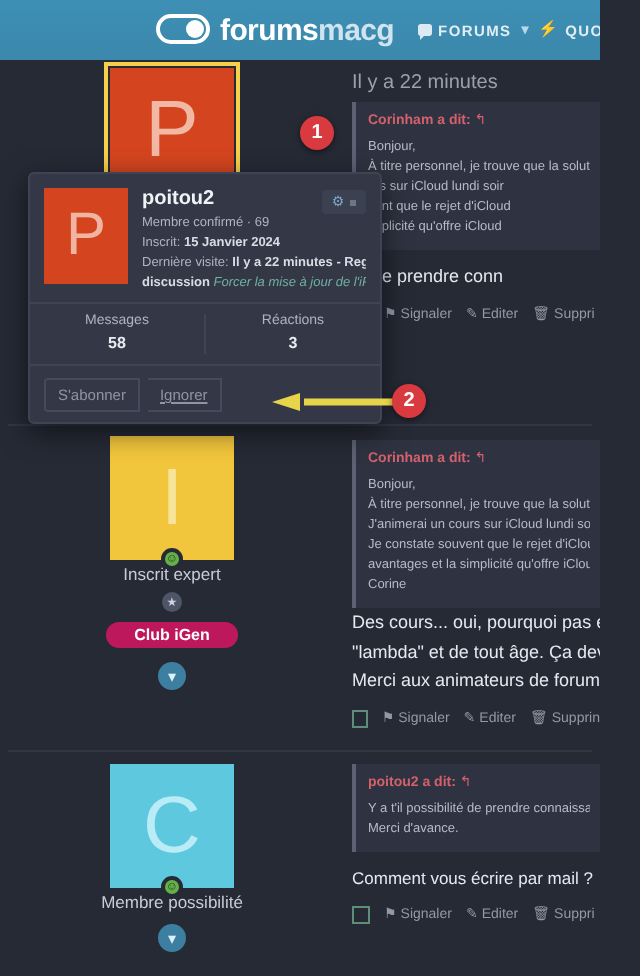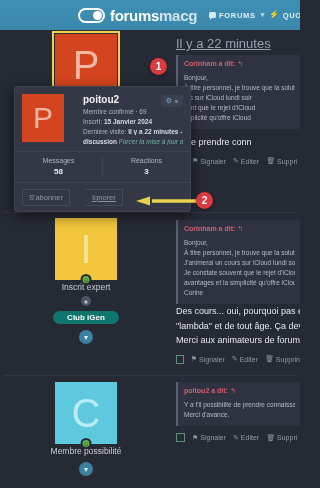--- a/index.html
+++ b/index.html
@@ -10,21 +10,21 @@
     overflow: hidden;
   }
   #root { position: relative; width: 300px; height: 488px; overflow: hidden; background:#262a35; }
 
   
   .site-header {
     position: absolute; top: 0; left: 0; width: 300px; height: 30px;
     background: linear-gradient(180deg,#3e8fb4 0%, #3b88ac 100%);
     display: flex; align-items: center;
   }
-  .logo-wrap { display:flex; align-items:center; margin-left:78px; }
+  .logo-wrap { display:flex; margin-left:78px; }
   .logo-mark {
     width: 27px; height: 15px; border: 2.5px solid #ffffff; border-radius: 9px;
     display:flex; align-items:center; justify-content:flex-end; padding-right:1px;
     margin-right: 5px;
   }
   .logo-dot { width: 9px; height: 9px; border-radius: 50%; background:#ffffff; }
   .logo-text { font-size: 15px; font-weight: 700; color:#ffffff; letter-spacing:-.3px; white-space:nowrap;}
   .logo-text .lt-dim { color:#cfe4ee; font-weight:700; }
   .hdr-nav { display:flex; align-items:center; margin-left:12px; gap:4px; }
   .hdr-item { display:flex; align-items:center; gap:3px; color:#e2eef5; font-size:7.5px;
@@ -53,26 +53,26 @@
   .online-dot{
     position:absolute; bottom:-5px; left:50%; transform:translateX(-50%);
     width:11px; height:11px; border-radius:50%; background:#64b14a;
     border:2px solid #262a35; display:flex; align-items:center; justify-content:center;
     font-size:6px; color:#2b3a22;
   }
   .uname { font-size:11px; font-weight:700; color:#5ec8df; margin-top:9px; }
   .utitle { font-size:8.5px; color:#c9ccd4; margin-top:2px; }
   .urank-ico { width:10px; height:10px; border-radius:50%; background:#4e5567; margin:4px auto 0;
                display:flex; align-items:center; justify-content:center; font-size:6px; color:#cfd3dd; }
-  .ubadge { display:inline-block; margin-top:5px; background:#0f766e; color:#ffffff;
+  .ubadge { display:inline-block; margin-top:5px; background:#be185d; color:#ffffff;
             font-size:8px; font-weight:700; border-radius:9px; padding:2px 14px; }
   .ucaret { width:14px; height:14px; border-radius:50%; background:#3d7fa0; color:#dff1f8;
             margin:6px auto 0; font-size:8px; display:flex; align-items:center; justify-content:center; }
 
-  .ptime { font-size:13px; color:#9aa0ad; margin:2px 0 4px 4px;text-decoration:underline; }
+  .ptime { font-size:10px; color:#9aa0ad; margin:2px 0 4px 4px; }
   .quote {
     background:#2f3341; border-left:2px solid #5c6274; padding:5px 5px 6px 6px; margin-left:4px;
   }
   .quote-head { font-size:7px; color:#d4606b; font-weight:700; margin-bottom:5px; }
   .quote-head .qarrow{ color:#d4606b; font-weight:400; }
   .quote-body { font-size:6.5px; line-height:1.55; color:#b6bbc6; white-space:nowrap; overflow:hidden; }
   .ptext { font-size:9px; line-height:1.5; color:#e6e9ef; margin:7px 0 0 4px; white-space:nowrap; overflow:hidden;}
   .ptext.sm { font-size:8.5px; }
 
   .pactions { display:flex; align-items:center; gap:7px; margin:7px 0 0 4px; }
@@ -83,38 +83,38 @@
 
   
   .popup {
     position:absolute; left:14px; top:86px; width:177px; height:126px;
     background:#343846; border:1px solid #3f4454; border-radius:3px;
     box-shadow:0 4px 14px rgba(0,0,0,.55); overflow:hidden;
   }
   .popup-top { display:flex; padding:7px 7px 0 7px; position:relative; }
   .pp-avatar { width:42px; height:48px; background:#d4451f; color:#f0b5a2;
                font-size:30px; display:flex; align-items:center; justify-content:center; flex:none; }
-  .pp-info { margin-left:19px; flex:1; min-width:0; }
+  .pp-info { margin-left:7px; flex:1; min-width:0; }
   .pp-name { font-size:10px; font-weight:700; color:#f0f2f6; }
   .pp-line { font-size:6.5px; color:#aeb4c0; margin-top:3px; white-space:nowrap; overflow:hidden; }
   .pp-line b { color:#d8dce4; font-weight:700; }
   .pp-line i { color:#6fb0a0; font-style:italic; }
   .gear-btn { position:absolute; right:7px; top:8px; width:22px; height:12px;
               background:#3c4render; background:#3c4152; border-radius:2px;
               display:flex; align-items:center; justify-content:center; gap:3px; }
   .gear { font-size:7px; color:#7ea8c8; }
   .gear-dot { width:3px; height:3px; background:#6c7governance; background:#6c7party; background:#6c7588; }
 
   .pp-stats { display:flex; border-top:1px solid #3f4454; margin-top:6px; }
   .pp-stat { flex:1; text-align:center; padding:5px 0 6px; }
   .pp-stat .k { font-size:7px; color:#aeb4c0; }
   .pp-stat .v { font-size:8px; font-weight:700; color:#e8ebf1; margin-top:3px; }
   .pp-divider { width:1px; background:#3f4454; margin:5px 0; }
 
-  .pp-btns { border-top:1px solid #3f4454; display:flex; padding:6px 7px; gap:16px; }
+  .pp-btns { border-top:1px solid #3f4454; display:flex; padding:6px 7px; gap:4px; }
   .pbtn { font-size:7.5px; color:#8e95a3; border:1px solid #454b5c; padding:3px 6px;
           background:transparent; white-space:nowrap; }
   .pbtn:first-child { border-radius:2px 0 0 2px; }
   .pbtn.mid { border-left:none;text-decoration:underline; }
   .pbtn.primary { margin-left:7px; border-radius:2px; background:#2f4a50; color:#7fd4d0;
                   border:1px solid #3b5f66; }
 
   
   .badge {
     position:absolute; width:17px; height:17px; border-radius:50%;
@@ -252,20 +252,21 @@
       </div>
       <div class="post-right">
         <div class="quote">
           <div class="quote-head">
             <span>poitou2 a dit:</span>
             <span class="qarrow">↰</span>
           </div>
           <div class="quote-body">Y a t'il possibilité de prendre connaissan</div>
           <div class="quote-body">Merci d'avance.</div>
         </div>
+        <div class="ptext sm">Comment vous écrire par mail ?</div>
         <div class="pactions">
           <span class="chk"></span>
           <span class="act">
               <span class="aico">⚑</span>
               <span>Signaler</span>
             </span>
           <span class="act">
               <span class="aico">✎</span>
               <span>Editer</span>
             </span>

